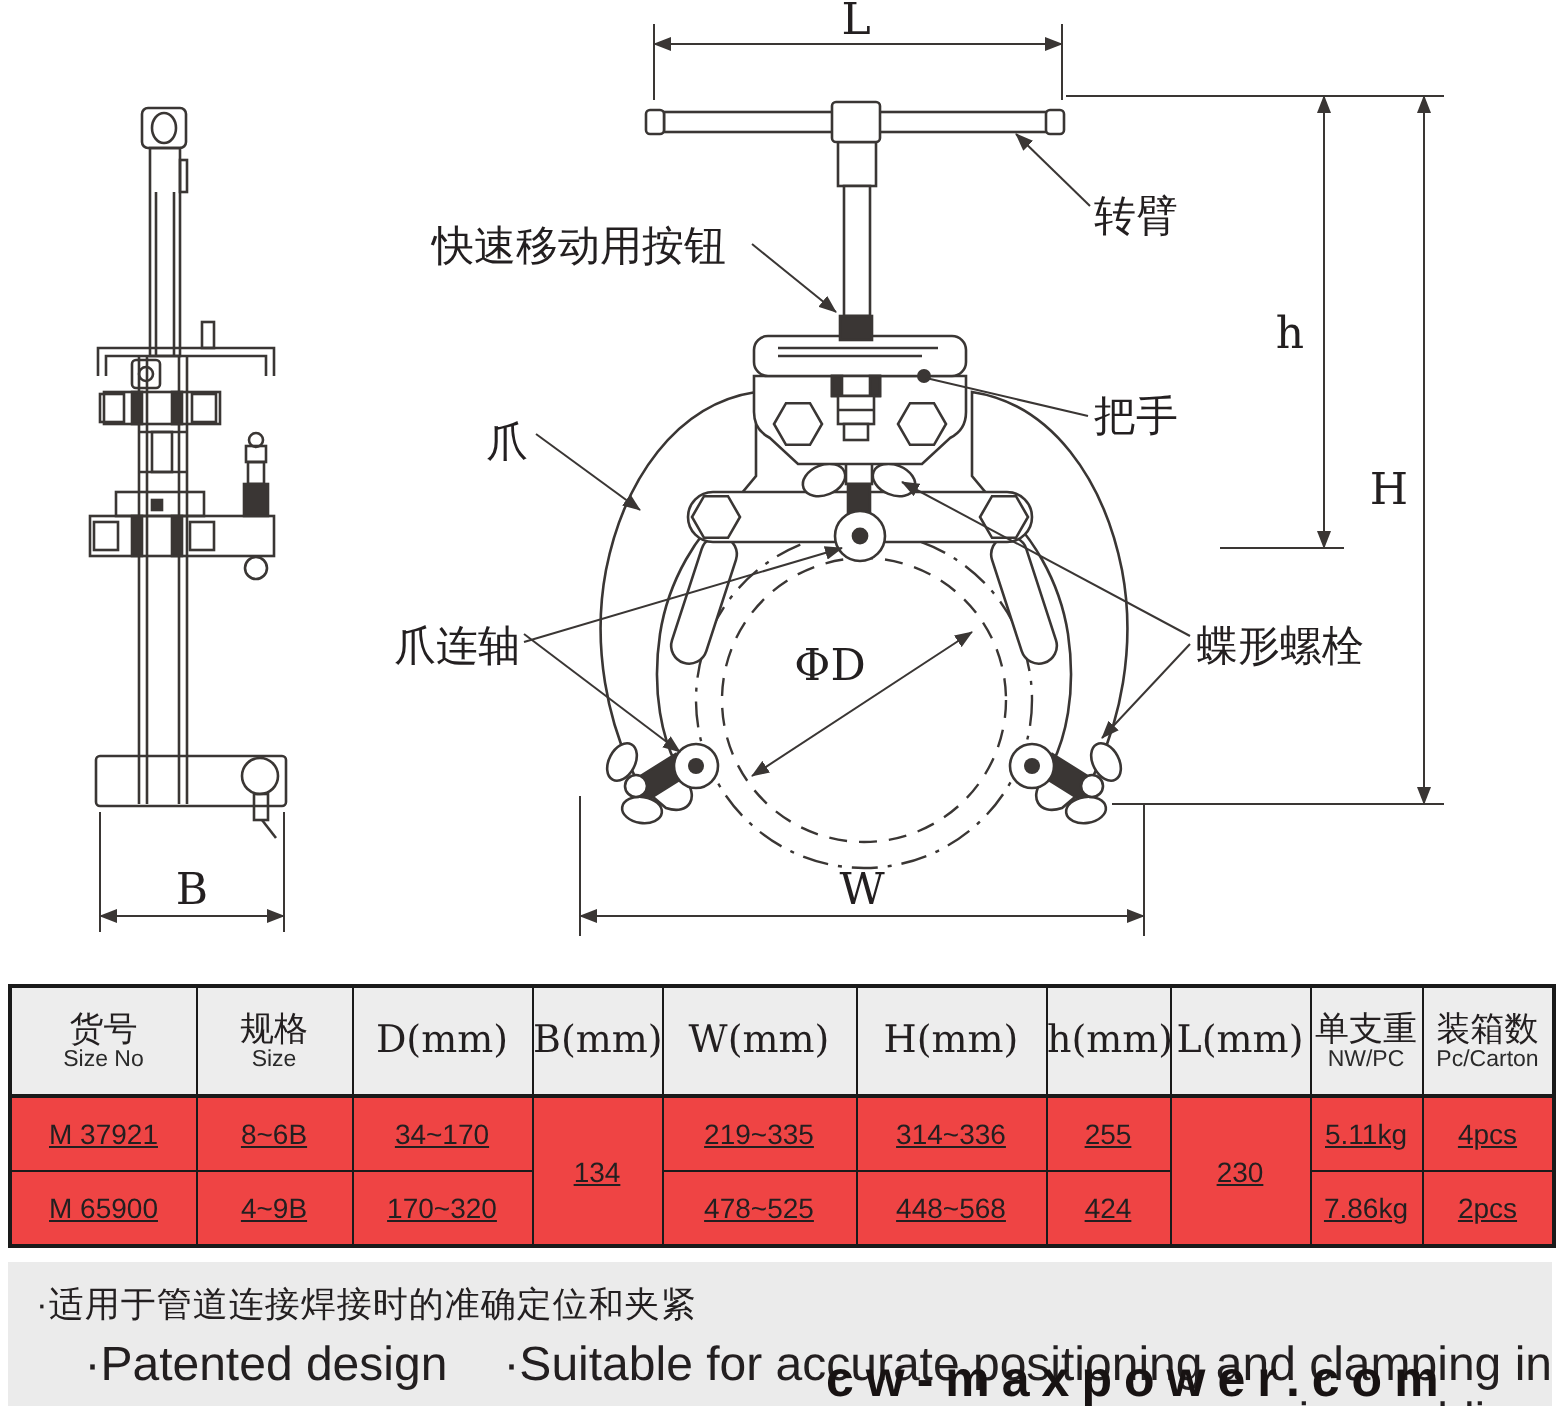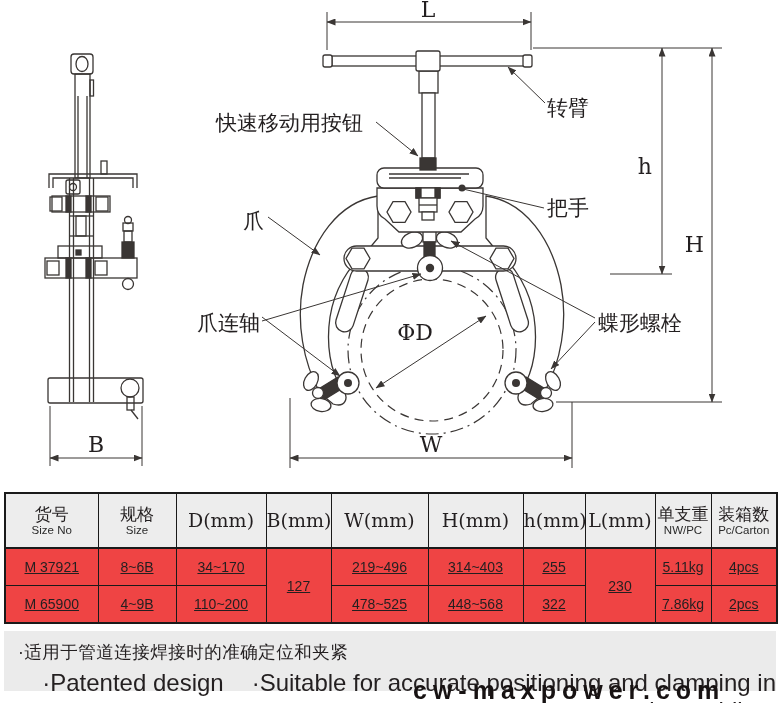--- a/index.html
+++ b/index.html
@@ -17,21 +17,21 @@
               padding:0;overflow:hidden;white-space:nowrap;}
   #spec-table{border:2px solid #1a1a1a;}
   #spec-table thead th{background:#ededed;height:53px;border-bottom:2px solid #1a1a1a;}
   #spec-table tbody td{height:36px;font-size:14px;background:#ef4444;text-decoration:underline;}
   .h-top{font-size:17px;line-height:19px;}
   .h-bot{font-size:11.5px;line-height:13px;color:#2a2a2a;}
   th.dim .h-top{font-family:"DejaVu Serif","Liberation Serif",serif;font-size:19px;font-weight:normal;}
   #spec-table th{font-weight:normal;}
 
   
-  #notes{position:absolute;left:4px;top:631px;width:772px;height:60px;background:#ebebeb;}
+  #notes{position:absolute;left:4px;top:631px;width:772px;height:72px;background:#ebebeb;}
   #note-line1{position:absolute;left:14px;top:9px;font-size:17.5px;letter-spacing:.5px;}
   #note-line2{position:absolute;left:14px;top:38px;font-size:24px;text-align:right;}
   #note-line2 .part-a{margin-right:28px;}
   #watermark{position:absolute;left:413px;top:676px;width:367px;font-weight:bold;font-size:25px;
              letter-spacing:6px;color:#171212;white-space:nowrap;}
 </style>
 </head>
 <body>
 
 <div id="page">
@@ -279,35 +279,35 @@
             <div class="h-top">装箱数</div>
             <div class="h-bot">Pc/Carton</div>
           </th>
       </tr>
     </thead>
     <tbody>
       <tr>
         <td>M 37921</td>
         <td>8~6B</td>
         <td>34~170</td>
-        <td rowspan="2">127</td>
-        <td>219~496</td>
-        <td>314~403</td>
+        <td rowspan="2">134</td>
+        <td>219~335</td>
+        <td>314~336</td>
         <td>255</td>
         <td rowspan="2">230</td>
         <td>5.11kg</td>
         <td>4pcs</td>
       </tr>
       <tr>
         <td>M 65900</td>
         <td>4~9B</td>
-        <td>110~200</td>
+        <td>170~320</td>
         <td>478~525</td>
         <td>448~568</td>
-        <td>322</td>
+        <td>424</td>
         <td>7.86kg</td>
         <td>2pcs</td>
       </tr>
     </tbody>
   </table>
 
   <div id="notes">
     <div id="note-line1">·适用于管道连接焊接时的准确定位和夹紧</div>
     <div id="note-line2">
       <span class="part-a">·Patented design</span><span>·Suitable for accurate positioning and clamping in pipe welding.</span>

